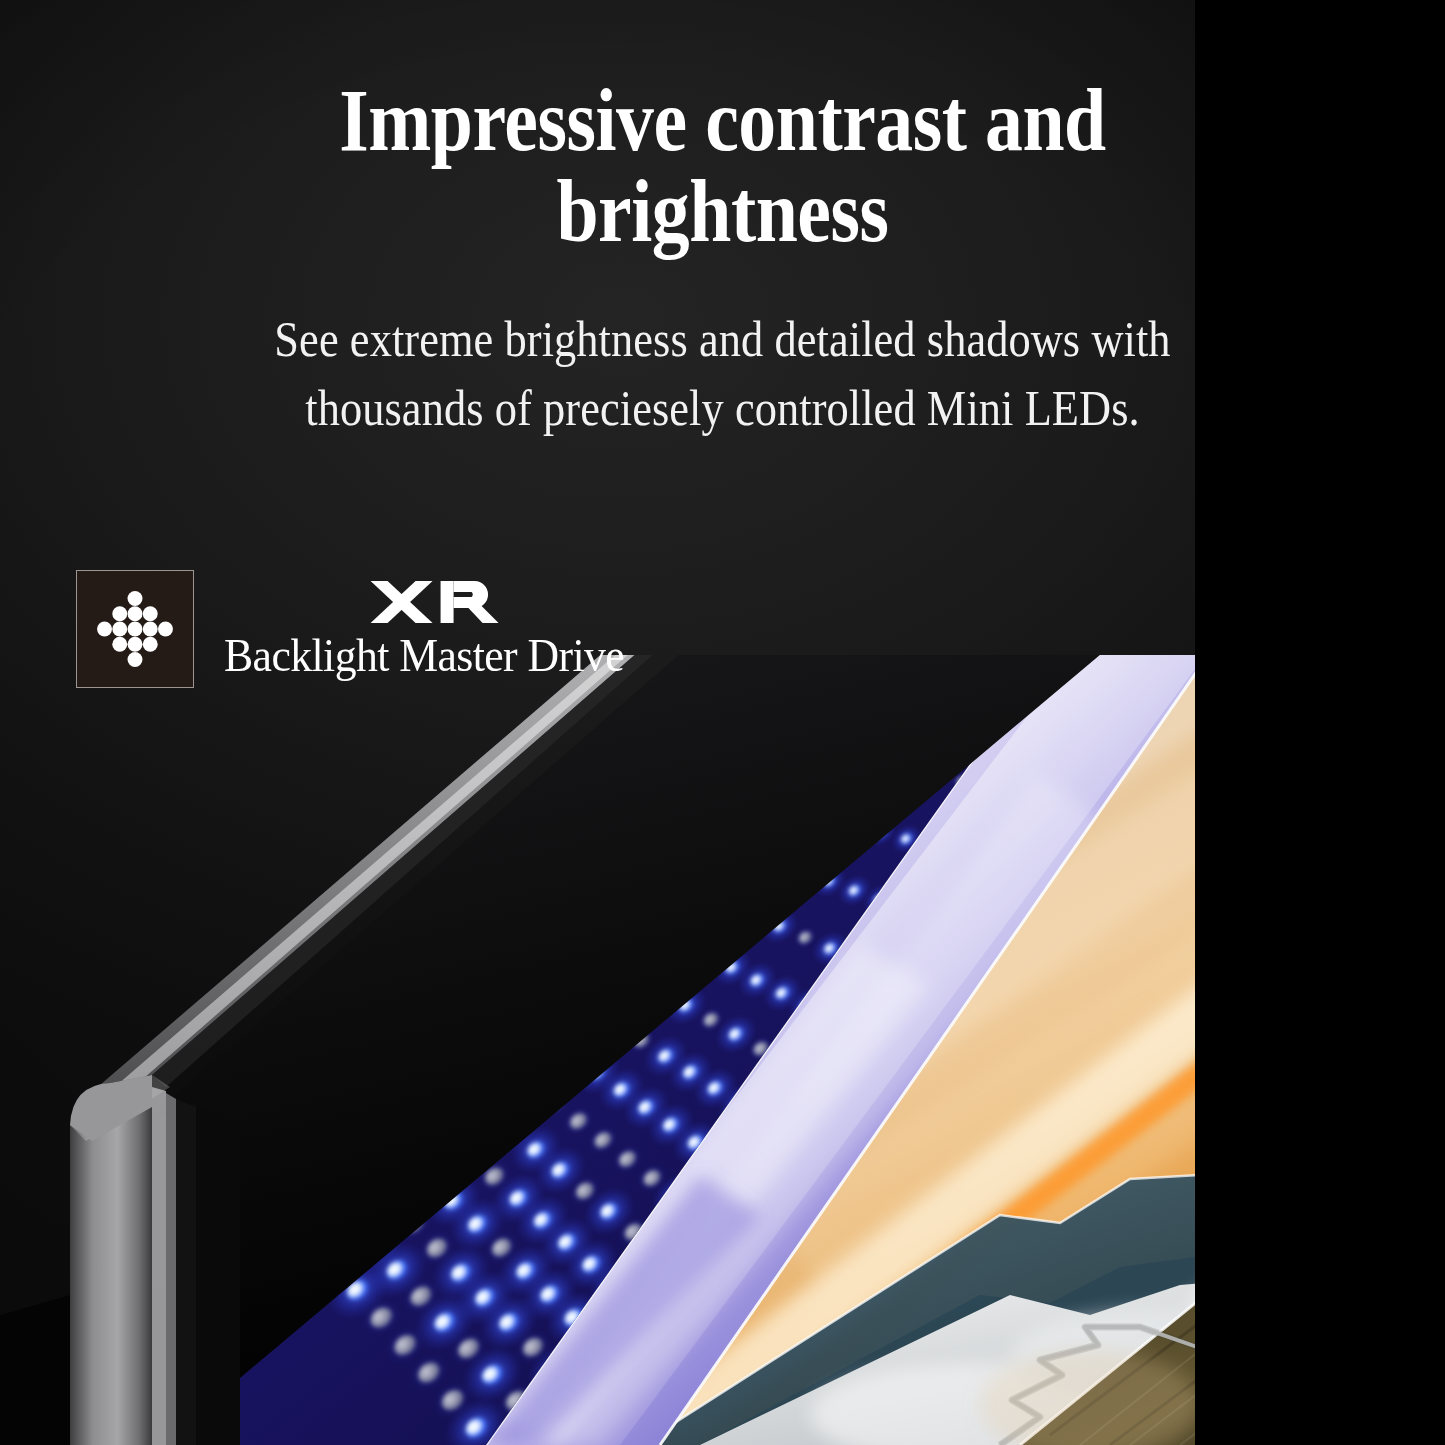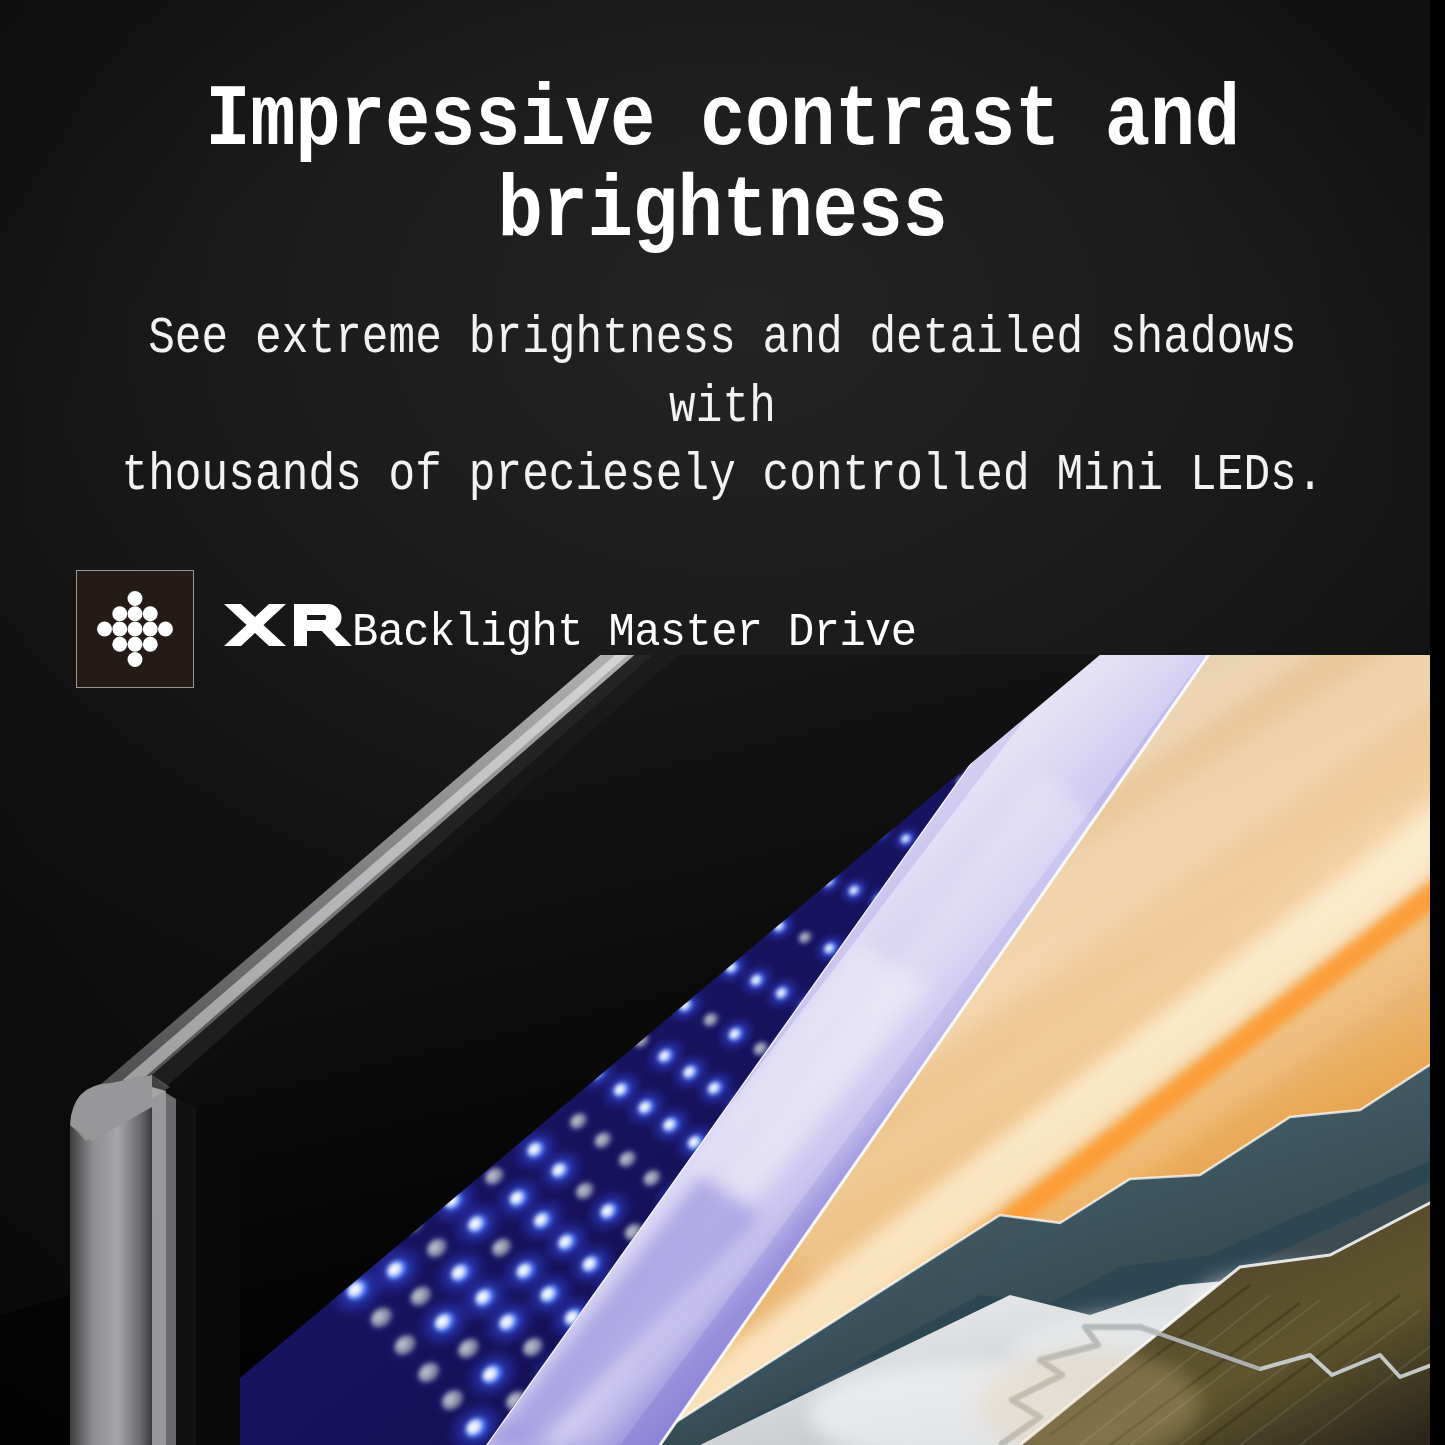--- a/index.html
+++ b/index.html
@@ -3,25 +3,25 @@
 <meta charset="utf-8">
 <title>Sony XR Backlight Master Drive</title>
 <style>
   html, body {
     margin: 0;
     padding: 0;
     background: #000;
   }
   #stage {
     position: relative;
-    width: 1430px;
+    width: 1195px;
     height: 1445px;
     overflow: hidden;
     background: #141414;
-    font-family: Liberation Mono, monospace;
+    font-family: Liberation Serif, serif;
     -webkit-font-smoothing: antialiased;
   }
 
   
   .bg-base {
     position: absolute;
     inset: 0;
     background:
       radial-gradient(ellipse 1100px 800px at 52% 22%, #242424 0%, #1b1b1b 45%, #121212 78%, #0d0d0d 100%);
   }
@@ -85,21 +85,21 @@
     box-sizing: border-box;
     flex: none;
   }
   .badge-dots {
     position: absolute;
     inset: 0;
     display: block;
   }
   .badge-text {
     display: flex;
-    flex-direction: row;
+    flex-direction: column;
     justify-content: center;
     line-height: 1;
   }
   .badge-xr {
     height: 46px;
     display: block;
   }
   .badge-sub {
     color: #ffffff;
     font-size: 46px;

